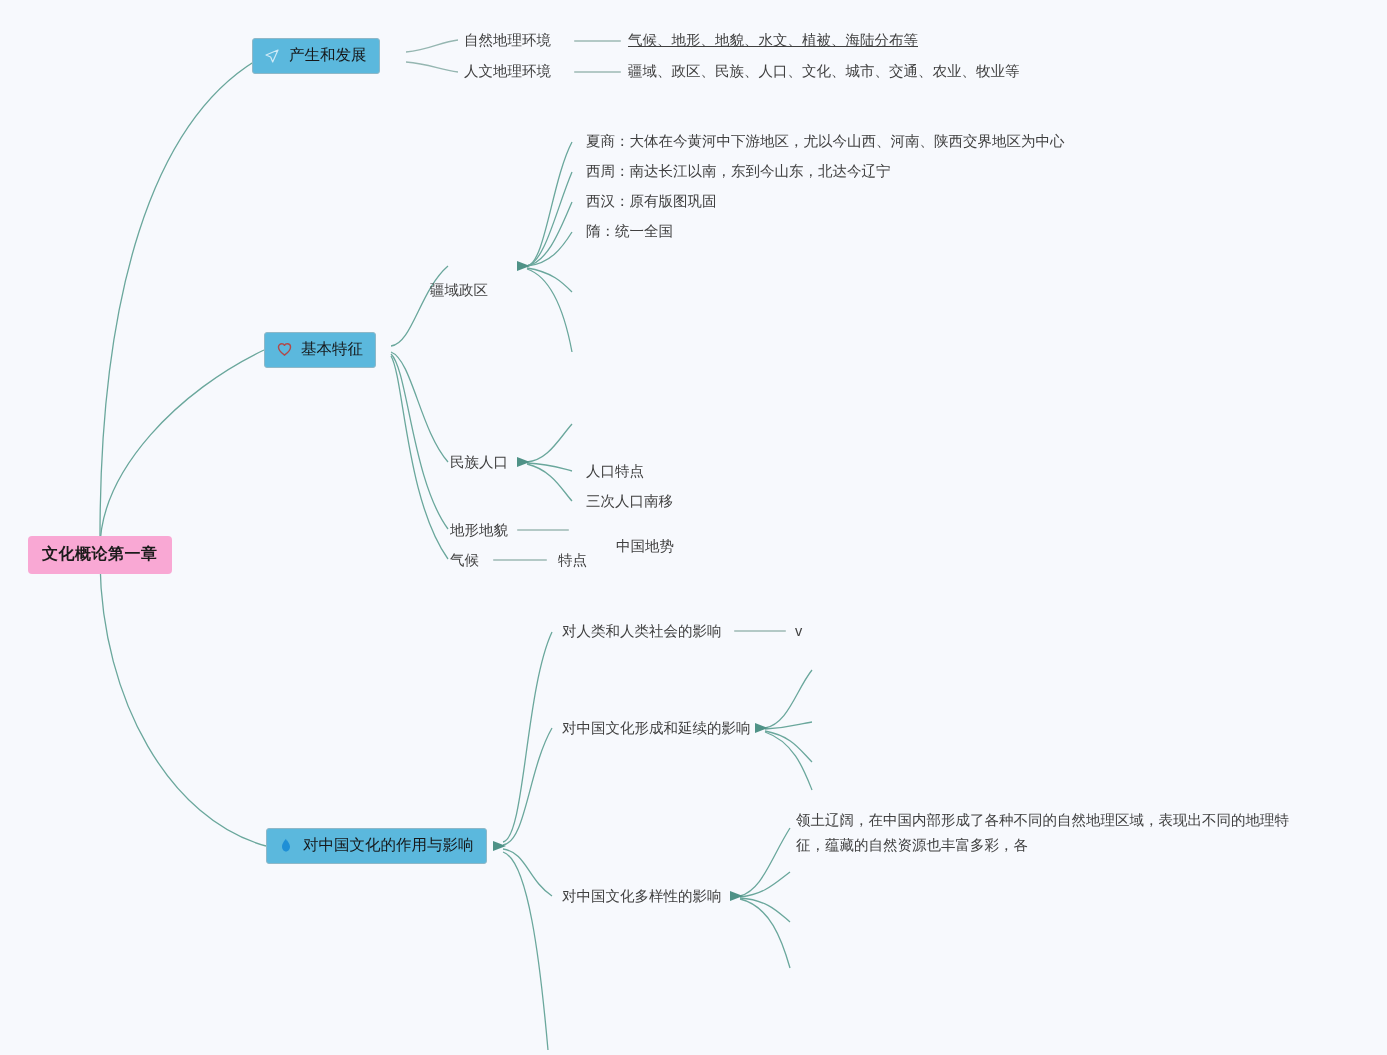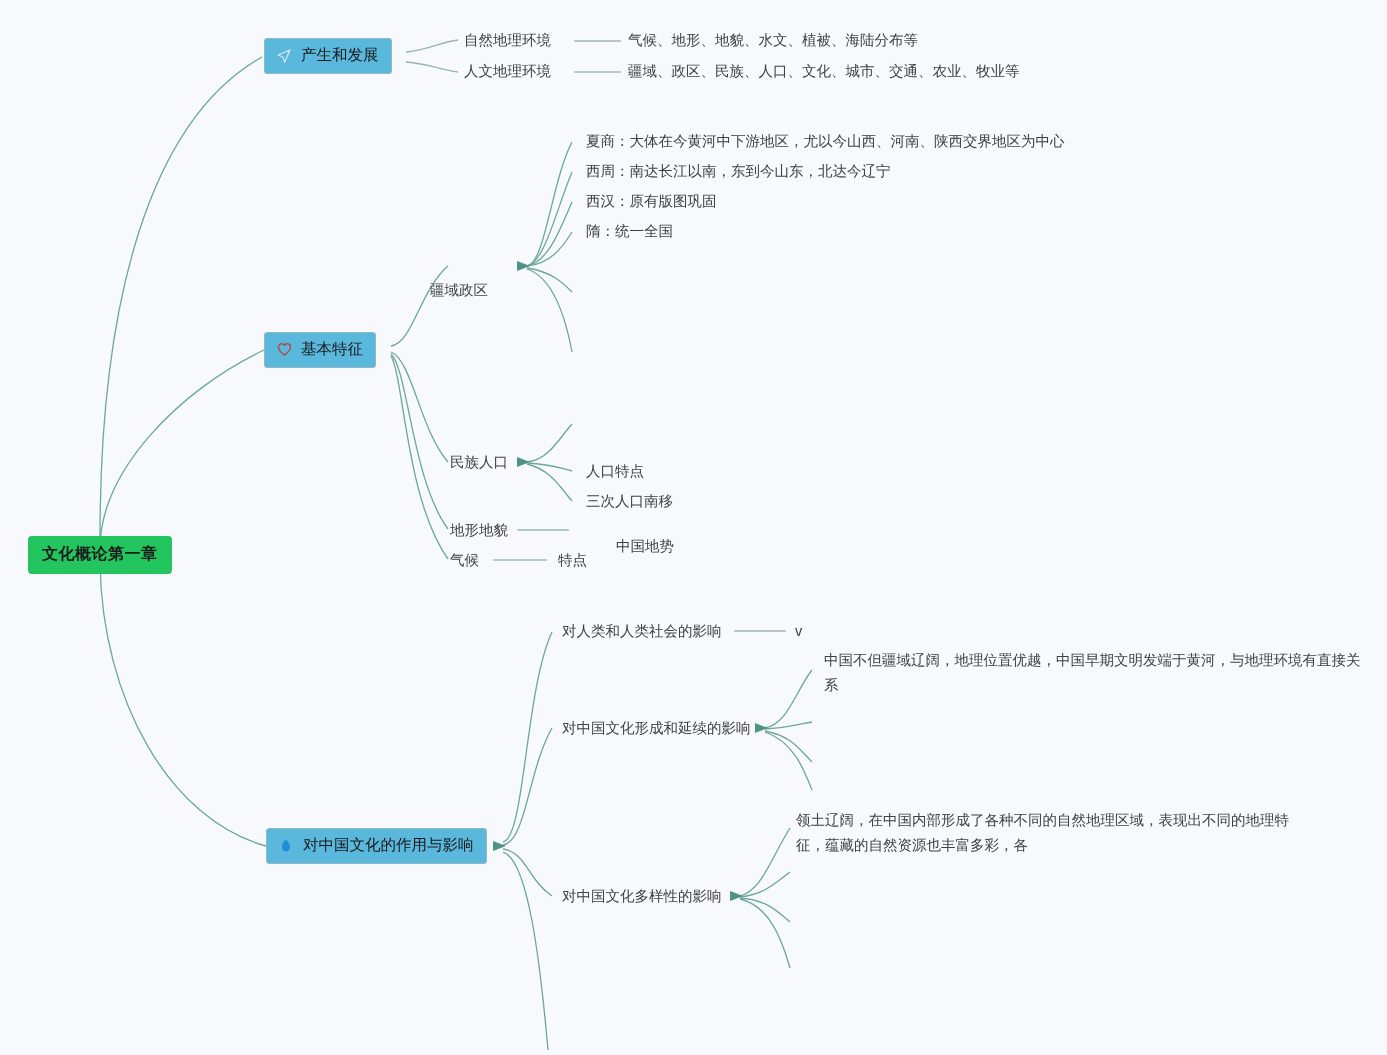--- a/index.html
+++ b/index.html
@@ -26,21 +26,21 @@
     pointer-events: none;
   }
   .node {
     position: absolute;
     box-sizing: border-box;
     white-space: nowrap;
   }
 
   
   .node-root {
-    background: #22c55e;
+    background: #f9a8d4;
     border-radius: 4px;
     padding: 8px 14px 9px 14px;
     font-size: 16px;
     font-weight: bold;
     color: #1b1b1b;
     letter-spacing: 0.5px;
   }
 
   
   .node-l1 {
@@ -154,31 +154,31 @@
       <path d="M740,898 C768,900 778,912 790,922"></path>
       <path d="M740,899 C770,906 782,940 790,968"></path>
     </g>
     <path d="M730,891 L743,896 L730,901 Z" fill="#4f9287" stroke="none"></path>
   </svg>
 
   <div class="node node-root" style="left:28px; top:536px;">
     <span>文化概论第一章</span>
   </div>
 
-  <div class="node node-l1" style="left:264px; top:38px;">
+  <div class="node node-l1" style="left:252px; top:38px;">
     <span class="ico">
       <svg width="16" height="16" viewBox="0 0 24 24" fill="none" stroke="#cfeaf7" stroke-width="1.8" stroke-linejoin="round">
         <path d="M21 3 L3 10.5 L10 13.5 L13 21 Z"></path>
       </svg>
     </span>
     <span>产生和发展</span>
   </div>
 
   <div class="node node-txt" style="left:464px; top:30px;">自然地理环境</div>
-  <div class="node node-txt" style="left:628px; top:30px;">气候、地形、地貌、水文、植被、海陆分布等</div>
+  <div class="node node-txt" style="left:628px; top:30px;text-decoration:underline;">气候、地形、地貌、水文、植被、海陆分布等</div>
 
   <div class="node node-txt" style="left:464px; top:61px;">人文地理环境</div>
   <div class="node node-txt" style="left:628px; top:61px;">疆域、政区、民族、人口、文化、城市、交通、农业、牧业等</div>
 
   <div class="node node-l1" style="left:264px; top:332px;">
     <span class="ico">
       <svg width="17" height="17" viewBox="0 0 24 24" fill="none" stroke="#b14a4a" stroke-width="2" stroke-linejoin="round">
         <path d="M12 20 C12 20 3.5 14.2 3.5 8.6 C3.5 5.8 5.7 3.8 8.2 3.8 C9.9 3.8 11.3 4.8 12 6.1 C12.7 4.8 14.1 3.8 15.8 3.8 C18.3 3.8 20.5 5.8 20.5 8.6 C20.5 14.2 12 20 12 20 Z"></path>
       </svg>
     </span>
@@ -212,21 +212,20 @@
       </svg>
     </span>
     <span>对中国文化的作用与影响</span>
   </div>
 
   <div class="node node-txt" style="left:562px; top:621px;">对人类和人类社会的影响</div>
   <div class="node node-txt" style="left:795px; top:621px;">v</div>
 
   <div class="node node-txt" style="left:562px; top:718px;">对中国文化形成和延续的影响</div>
 
-  <div class="node node-txt node-wrap" style="left:824px; top:648px; width:546px;">中国不但疆域辽阔，地理位置优越，中国早期文明发端于黄河，与地理环境有直接关系</div>
   <div class="node node-txt" style="left:824px; top:757px; width:10px; height:18px;"></div>
   <div class="node node-txt" style="left:824px; top:785px; width:10px; height:18px;"></div>
 
   <div class="node node-txt" style="left:562px; top:886px;">对中国文化多样性的影响</div>
 
   <div class="node node-txt node-wrap" style="left:796px; top:808px; width:500px;">领土辽阔，在中国内部形成了各种不同的自然地理区域，表现出不同的地理特征，蕴藏的自然资源也丰富多彩，各</div>
   <div class="node node-txt" style="left:796px; top:866px; width:10px; height:18px;"></div>
   <div class="node node-txt" style="left:796px; top:916px; width:10px; height:18px;"></div>
   <div class="node node-txt" style="left:796px; top:962px; width:10px; height:18px;"></div>
 

